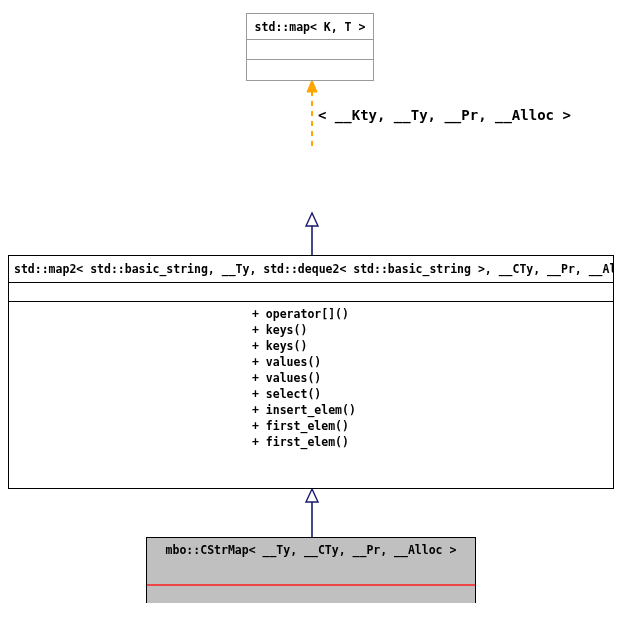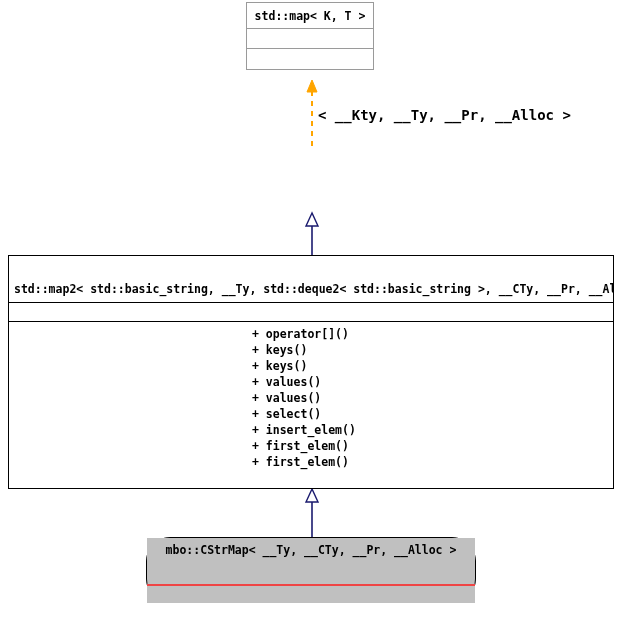--- a/index.html
+++ b/index.html
@@ -59,36 +59,36 @@
   }
   .box-grey .cell {
     background: #c0c0c0;
   }
   .box-grey .cell + .cell {
     border-top: 2px solid #ef4444;
     margin-top: 22px;
   }
 
   
-  #node-stdmap-kt      { left: 246px; top: 2px;  width: 128px; height: 68px; }
+  #node-stdmap-kt      { left: 246px; top: 13px;  width: 128px; height: 68px; }
   #node-stdmap-kt .title-cell { height: 25px; }
   #node-stdmap-kt .attr-cell  { height: 20px; }
   #node-stdmap-kt .ops-cell   { height: 21px; }
 
   #node-stdmap-full    { left: 168px; top: 146px; width: 287px; height: 68px; }
   #node-stdmap-full .title-cell { height: 25px; }
   #node-stdmap-full .attr-cell  { height: 20px; }
   #node-stdmap-full .ops-cell   { height: 21px; }
 
   #node-map2           { left: 8px;   top: 255px; width: 606px; height: 234px; }
-  #node-map2 .title-cell { height: 26px; margin-top: 20px; }
+  #node-map2 .title-cell { height: 26px; }
   #node-map2 .attr-cell  { height: 19px; }
   #node-map2 .ops-cell   { height: auto; display: block; padding: 4px 0 5px 0; }
 
-  #node-cstrmap        { left: 146px; top: 537px; width: 330px; height: 66px; border-radius: 24px; }
+  #node-cstrmap        { left: 146px; top: 537px; width: 330px; height: 66px; }
   #node-cstrmap .title-cell { height: 24px; }
   #node-cstrmap .attr-cell  { height: 19px; }
   #node-cstrmap .ops-cell   { height: 21px; }
 
   
   #node-map2 .title-cell {
     justify-content: flex-start;
     padding-left: 5px;
   }
 

